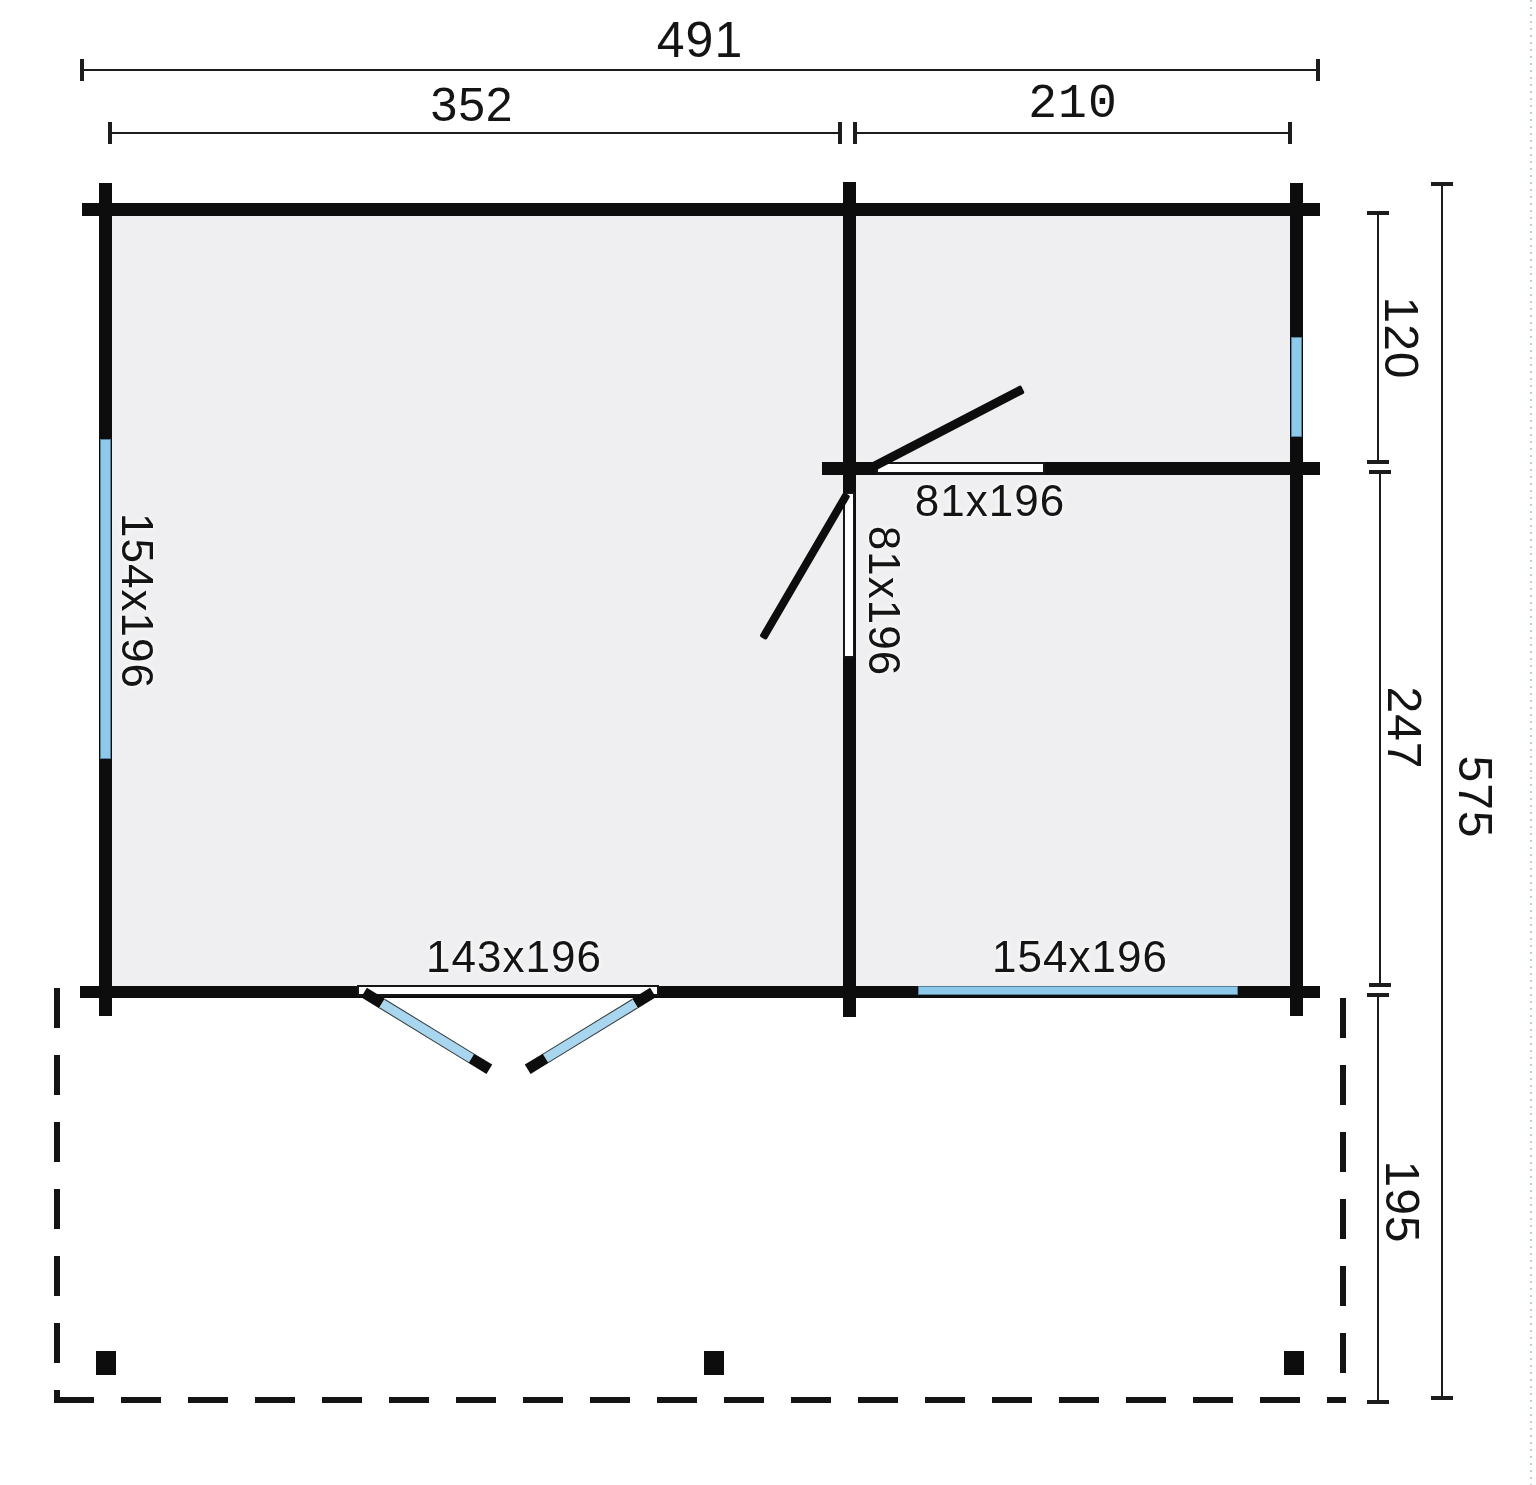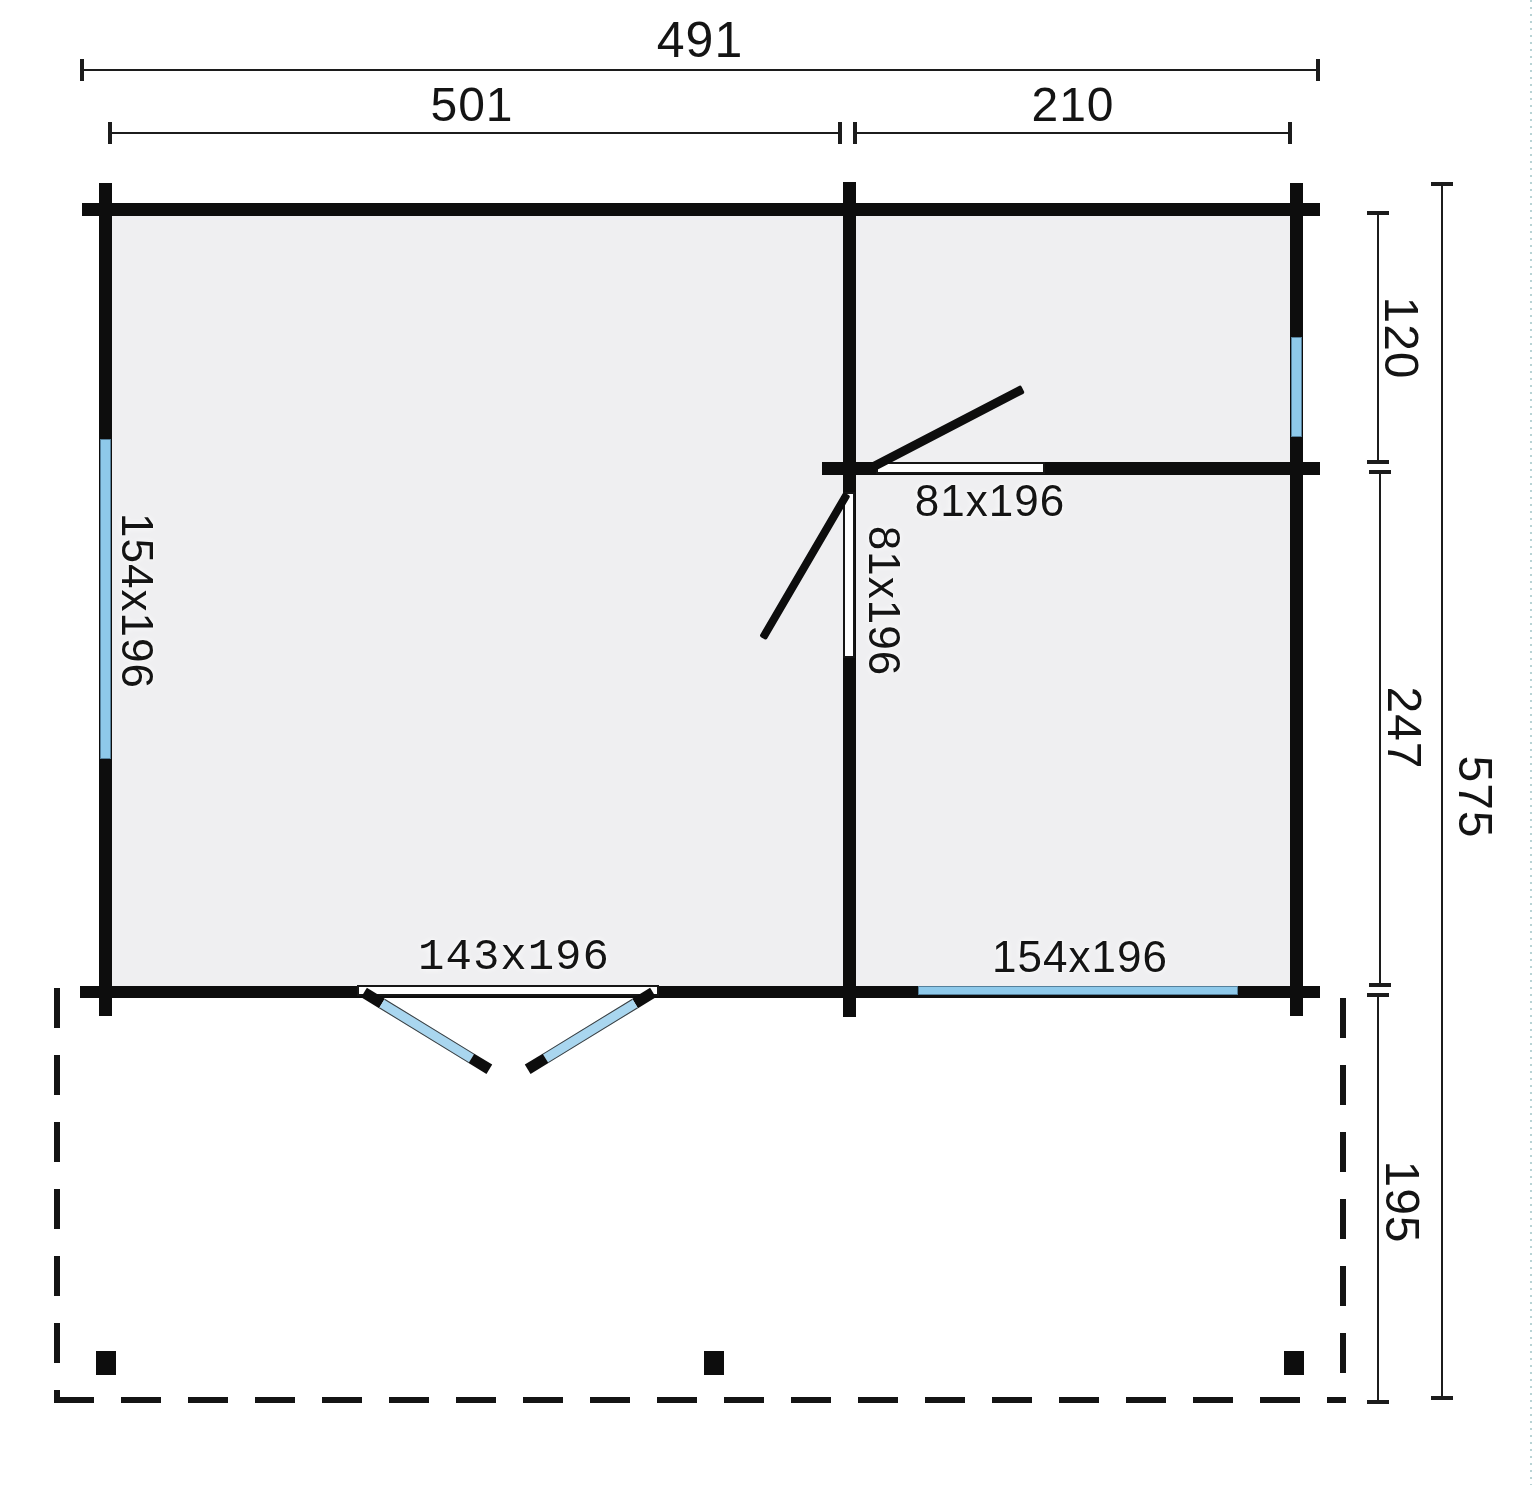--- a/index.html
+++ b/index.html
@@ -87,28 +87,28 @@
 
   <div class="abs dim-h" style="left:82px;top:69px;width:1236px;"></div>
   <div class="abs dim-h" style="left:110px;top:132px;width:730px;"></div>
   <div class="abs dim-h" style="left:855px;top:132px;width:435px;"></div>
   <div class="abs dim-v" style="left:1377px;top:213px;height:249px;"></div>
   <div class="abs dim-v" style="left:1379px;top:472px;height:513px;"></div>
   <div class="abs dim-v" style="left:1377px;top:995px;height:407px;"></div>
   <div class="abs dim-v" style="left:1441px;top:184px;height:1214px;"></div>
 
   <div class="abs lbl" style="left:700px;top:40px;font-size:50px;">491</div>
-  <div class="abs lbl" style="left:472px;top:104px;">501</div>
-  <div class="abs lbl" style="left:1073px;top:104px;">210</div>
+  <div class="abs lbl" style="left:472px;top:104px;">352</div>
+  <div class="abs lbl" style="left:1073px;top:104px;font-family:Liberation Mono, monospace;">210</div>
   <div class="abs lbl lbl-v" style="left:1401px;top:338px;">120</div>
   <div class="abs lbl lbl-v" style="left:1404px;top:728px;">247</div>
   <div class="abs lbl lbl-v" style="left:1402px;top:1202px;">195</div>
   <div class="abs lbl lbl-v" style="left:1475px;top:797px;">575</div>
 
   <div class="abs lbl lbl-sm lbl-v" style="left:137px;top:601px;">154x196</div>
   <div class="abs lbl lbl-sm" style="left:990px;top:501px;">81x196</div>
   <div class="abs lbl lbl-sm lbl-v" style="left:884px;top:601px;">81x196</div>
-  <div class="abs lbl lbl-sm" style="left:514px;top:957px;font-family:Liberation Mono, monospace;">143x196</div>
+  <div class="abs lbl lbl-sm" style="left:514px;top:957px;">143x196</div>
   <div class="abs lbl lbl-sm" style="left:1080px;top:957px;">154x196</div>
 
   <div class="abs edge-dots" style="left:1530px;top:0;height:1485px;"></div>
 
 </div>
 
 </body></html>

